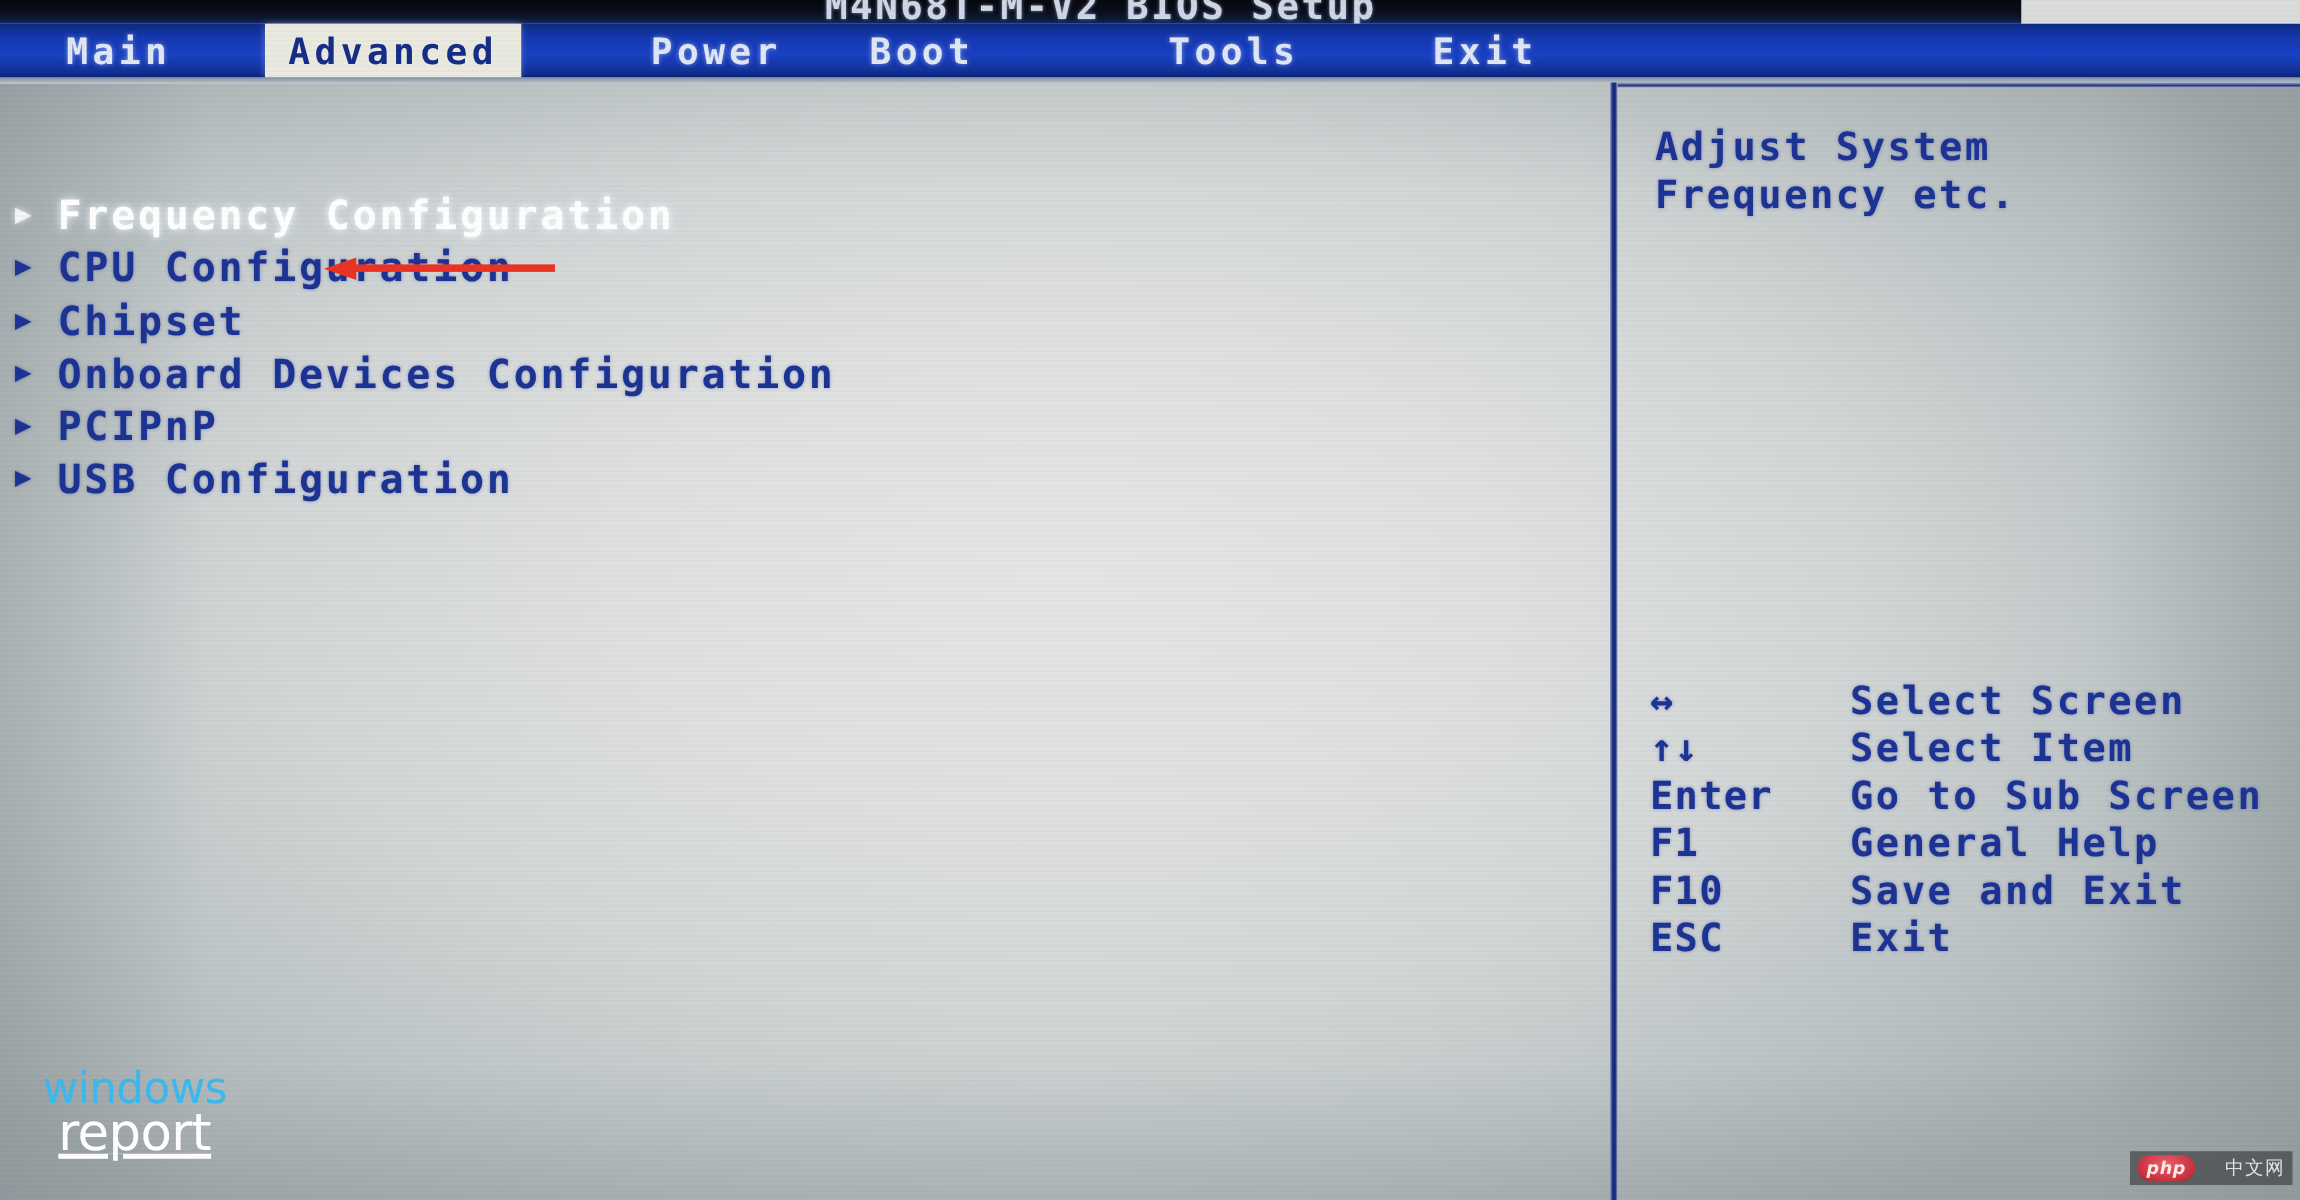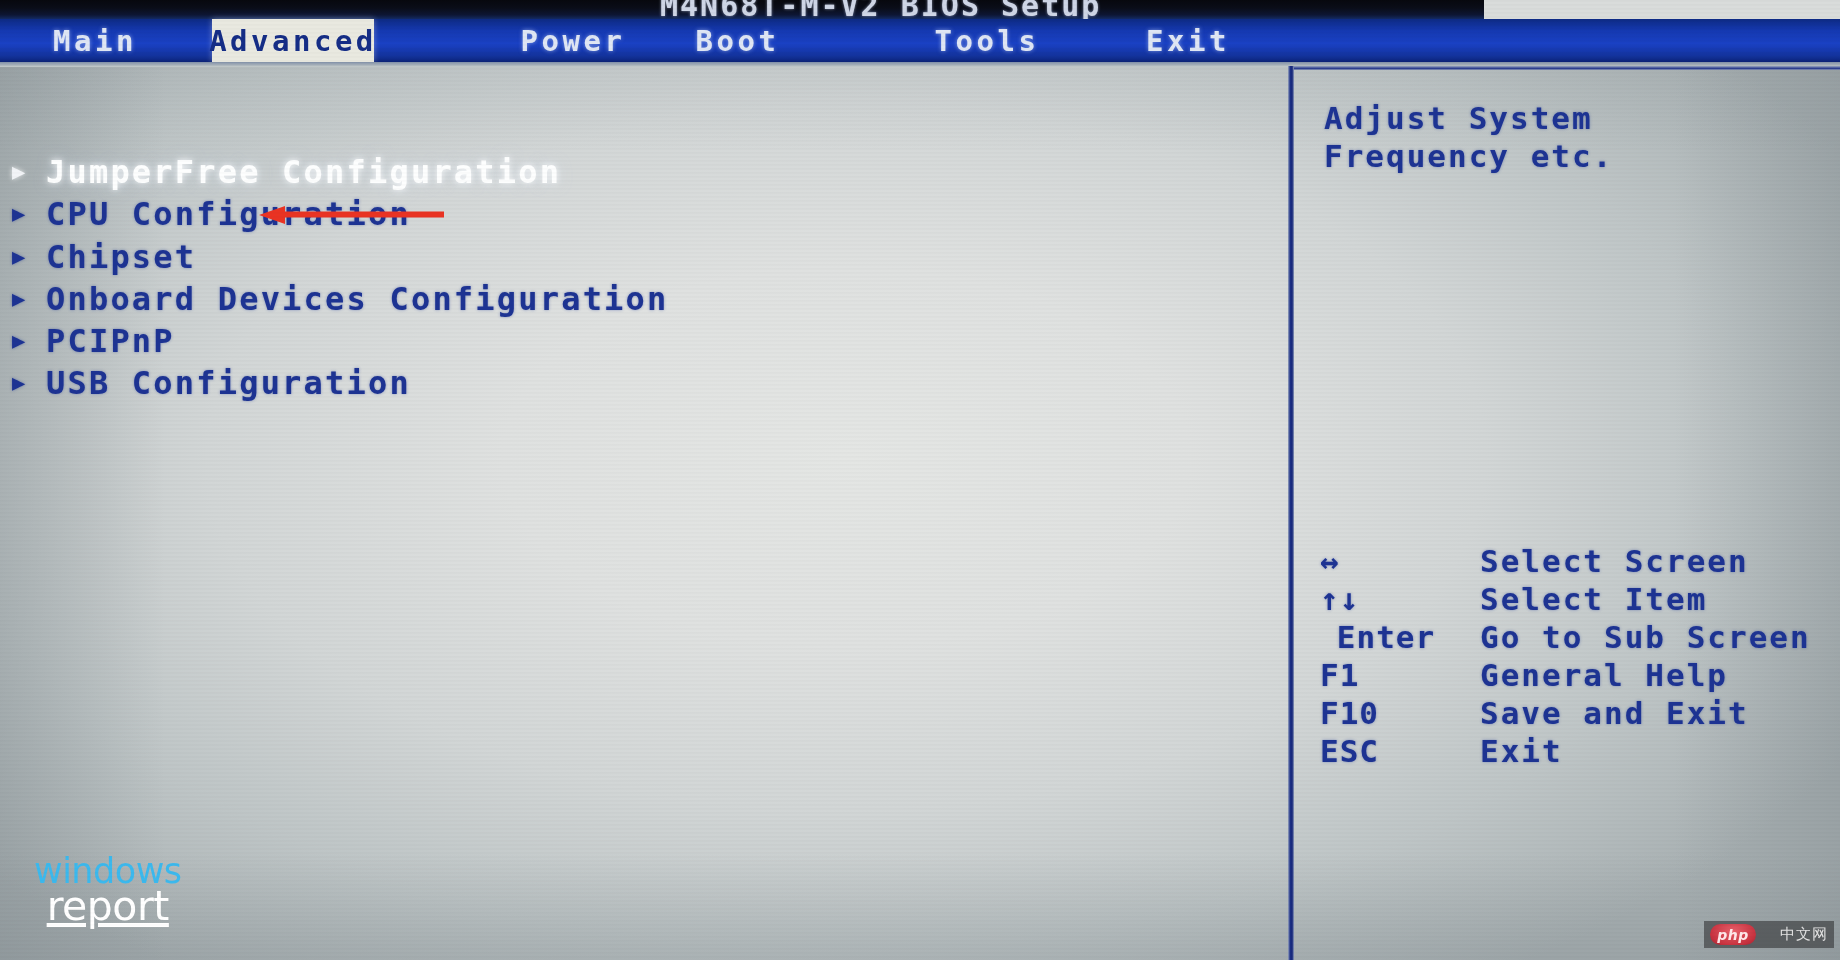--- a/index.html
+++ b/index.html
@@ -36,21 +36,21 @@
       linear-gradient(90deg, rgba(120,130,135,.32) 0%, rgba(120,130,135,0) 9%,
                       rgba(120,130,135,0) 91%, rgba(120,130,135,.30) 100%),
       linear-gradient(180deg, rgba(120,130,135,.10) 0%, rgba(120,130,135,0) 10%,
                       rgba(120,130,135,0) 88%, rgba(120,130,135,.26) 100%);
     pointer-events:none;
   }
 
   
   #title-strip {
     position: absolute;
-    left: 0; top: 0; width: 1484px; height: 19px;
+    left: 0; top: 0; width: 1617px; height: 19px;
     background: linear-gradient(180deg,#07080e 0%, #0a0d18 42%, #0d1634 78%, #132a63 100%);
     overflow: hidden;
   }
   #title-strip .t {
     position: absolute;
     color: #cfd6e6;
     font-size: 30px;
     font-weight: bold;
     letter-spacing: 2px;
     white-space: nowrap;
@@ -255,31 +255,31 @@
 
   <div id="body-bg"></div>
 
   <div id="title-strip">
     <span class="t" id="bios-title">M4N68T-M-V2 BIOS Setup</span>
     <span class="t" id="bios-version">Version 07</span>
   </div>
 
   <div id="menubar">
       <div class="tab" style="left: 20px; width: 150px;">Main</div>
-      <div class="tab selected" style="left: 212px; width: 162px;">Advanced</div>
+      <div class="tab selected" style="left: 212px; width: 205px;">Advanced</div>
       <div class="tab" style="left: 498px; width: 150px; text-align: right;">Power</div>
       <div class="tab" style="left: 675px; width: 125px;">Boot</div>
       <div class="tab" style="left: 912px; width: 150px;">Tools</div>
       <div class="tab" style="left: 1128px; width: 120px;">Exit</div>
     </div>
 
   <div id="left-panel">
       <div class="menu-row sel" style="top: 90px;">
         <span class="arrow-glyph">▶</span>
-        <span class="menu-label">JumperFree Configuration</span>
+        <span class="menu-label">Frequency Configuration</span>
       </div>
       <div class="menu-row" style="top: 132px;">
         <span class="arrow-glyph">▶</span>
         <span class="menu-label">CPU Configuration</span>
       </div>
       <div class="menu-row" style="top: 175px;">
         <span class="arrow-glyph">▶</span>
         <span class="menu-label">Chipset</span>
       </div>
       <div class="menu-row" style="top: 217px;">
@@ -308,21 +308,21 @@
       <div class="help-line" style="top: 30px;">Adjust System</div>
       <div class="help-line" style="top: 68px;">Frequency etc.</div>
       <div class="key-row" style="top: 472px;">
         <span class="key-name">↔</span>
         <span class="key-desc">Select Screen</span>
       </div>
       <div class="key-row" style="top: 510px;">
         <span class="key-name">↑↓</span>
         <span class="key-desc">Select Item</span>
       </div>
-      <div class="key-row" style="top: 548px; text-align: center;">
+      <div class="key-row" style="top: 548px;">
         <span class="key-name">Enter</span>
         <span class="key-desc">Go to Sub Screen</span>
       </div>
       <div class="key-row" style="top: 586px;">
         <span class="key-name">F1</span>
         <span class="key-desc">General Help</span>
       </div>
       <div class="key-row" style="top: 624px;">
         <span class="key-name">F10</span>
         <span class="key-desc">Save and Exit</span>

